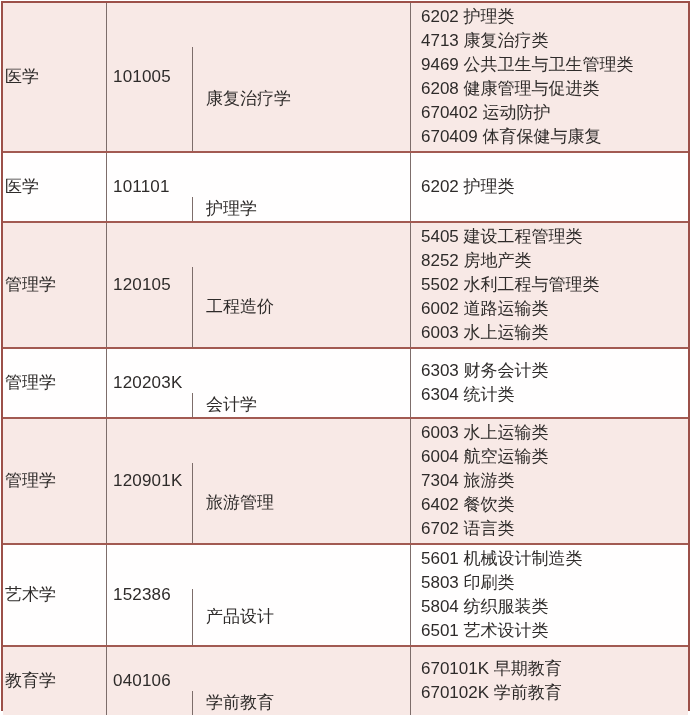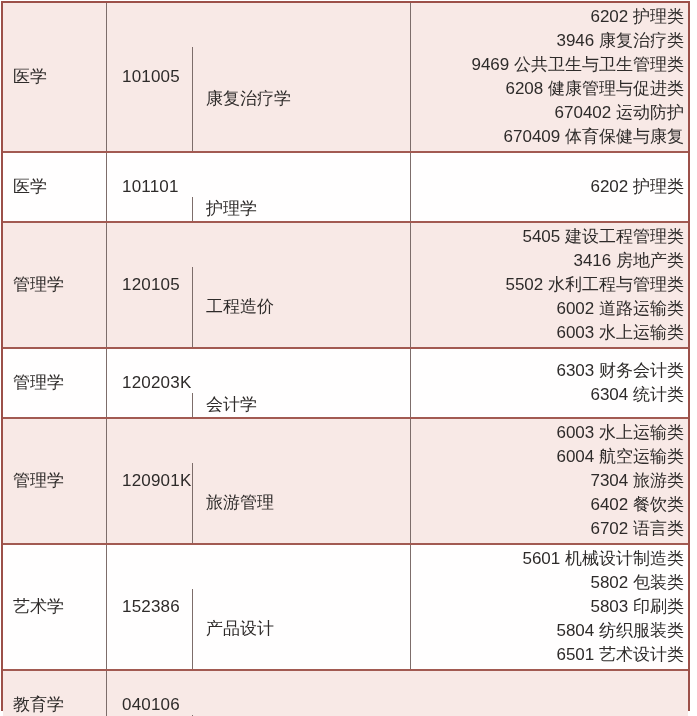--- a/index.html
+++ b/index.html
@@ -35,34 +35,33 @@
     flex:0 0 auto;
   }
   .row + .row{
     border-top:2px solid var(--sep_red);
   }
   .row.pink{ background:var(--row_pink); }
   .row.white{ background:var(--row_white); }
   .cell{
     font-size:17px;
     line-height:24px;
-    text-align:right;
   }
   .c1{
     width:103px;
     display:flex;
     align-items:center;
-    padding-left:10px;
+    padding-left:2px;
     font-family:Liberation Serif, serif;
   }
   .c2{
     width:86px;
     display:flex;
     align-items:center;
-    padding-left:15px;
+    padding-left:6px;
     border-left:1px solid var(--grid_line);
     letter-spacing:.2px;
   }
   .c3{
     width:218px;
     display:flex;
     align-items:center;
     padding-left:13px;
     border-left:1px solid var(--grid_line);
     margin-top:44px;
@@ -83,42 +82,42 @@
 </head>
 <body>
 
 <div class="majors-table">
     <div class="row pink">
     <div class="cell c1">医学</div>
     <div class="cell c2">101005</div>
     <div class="cell c3">康复治疗学</div>
     <div class="cell c4">
         <div class="cat-line">6202 护理类</div>
-        <div class="cat-line">3946 康复治疗类</div>
+        <div class="cat-line">4713 康复治疗类</div>
         <div class="cat-line">9469 公共卫生与卫生管理类</div>
         <div class="cat-line">6208 健康管理与促进类</div>
         <div class="cat-line">670402 运动防护</div>
         <div class="cat-line">670409 体育保健与康复</div>
       </div>
   </div>
     <div class="row white">
     <div class="cell c1">医学</div>
     <div class="cell c2">101101</div>
     <div class="cell c3">护理学</div>
     <div class="cell c4">
         <div class="cat-line">6202 护理类</div>
       </div>
   </div>
     <div class="row pink">
     <div class="cell c1">管理学</div>
     <div class="cell c2">120105</div>
     <div class="cell c3">工程造价</div>
     <div class="cell c4">
         <div class="cat-line">5405 建设工程管理类</div>
-        <div class="cat-line">3416 房地产类</div>
+        <div class="cat-line">8252 房地产类</div>
         <div class="cat-line">5502 水利工程与管理类</div>
         <div class="cat-line">6002 道路运输类</div>
         <div class="cat-line">6003 水上运输类</div>
       </div>
   </div>
     <div class="row white">
     <div class="cell c1">管理学</div>
     <div class="cell c2">120203K</div>
     <div class="cell c3">会计学</div>
     <div class="cell c4">
@@ -137,24 +136,27 @@
         <div class="cat-line">6402 餐饮类</div>
         <div class="cat-line">6702 语言类</div>
       </div>
   </div>
     <div class="row white">
     <div class="cell c1">艺术学</div>
     <div class="cell c2">152386</div>
     <div class="cell c3">产品设计</div>
     <div class="cell c4">
         <div class="cat-line">5601 机械设计制造类</div>
-        <div class="cat-line">5802 包装类</div>
         <div class="cat-line">5803 印刷类</div>
         <div class="cat-line">5804 纺织服装类</div>
         <div class="cat-line">6501 艺术设计类</div>
       </div>
   </div>
     <div class="row pink">
     <div class="cell c1">教育学</div>
     <div class="cell c2">040106</div>
     <div class="cell c3">学前教育</div>
+    <div class="cell c4">
+        <div class="cat-line">670101K 早期教育</div>
+        <div class="cat-line">670102K 学前教育</div>
+      </div>
   </div>
   </div>
 
 </body></html>

